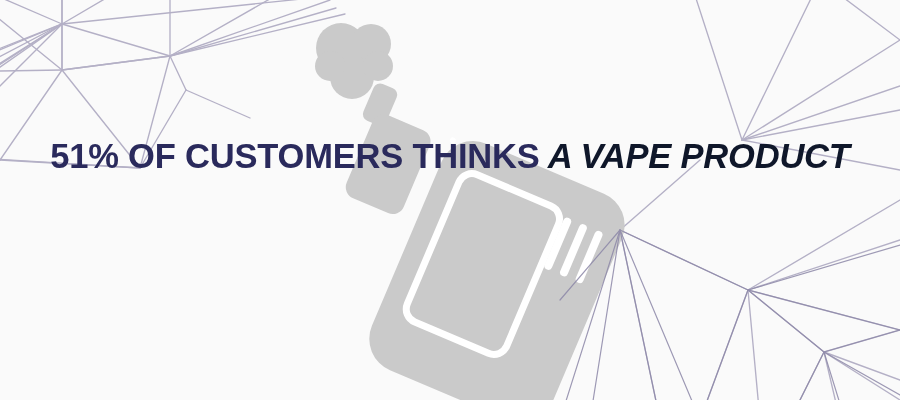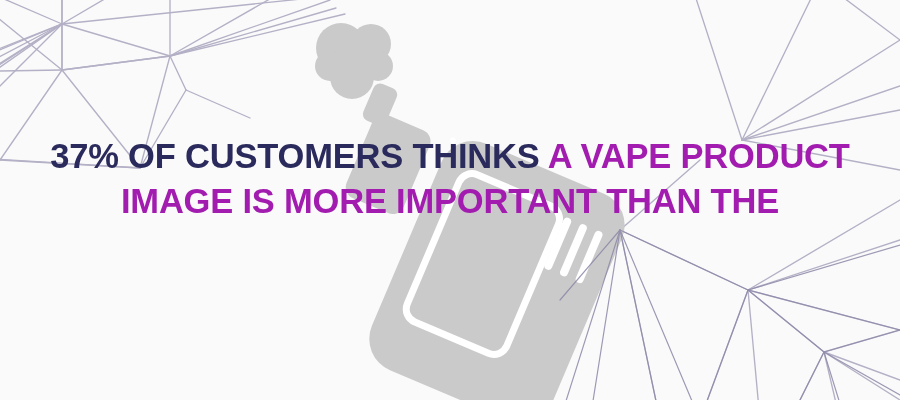--- a/index.html
+++ b/index.html
@@ -51,21 +51,21 @@
     font-size: 35px;
     line-height: 45px;
     letter-spacing: -0.2px;
     white-space: nowrap;
     text-align: center;
   }
   .hl-line.l1 { font-size: 34.5px; }
   .hl-line.l2 { font-size: 34.5px; }
   .hl-line.l3 { font-size: 34.5px; }
   .seg-navy   { color: #2a2a5c; }
-  .seg-black  { color: #a21caf; }
+  .seg-black  { color: #0f172a; font-style: italic; }
   .seg-purple { color: #6618e8; }
   .seg-dot    { color: #0b0b0b; }
 </style>
 </head>
 <body>
 
 <div id="banner">
 
   <svg class="layer" id="poly-layer" viewBox="0 0 900 400" aria-hidden="true">
     <g fill="none" stroke="#b4b0c6" stroke-width="1.35" stroke-linejoin="round" stroke-linecap="round">
@@ -198,20 +198,19 @@
       <path d="M 824 352 L 845 420"></path>
       <path d="M 824 352 L 900 330"></path>
       <path d="M 824 352 L 900 395"></path>
       <path d="M 748 290 L 900 245"></path>
       <path d="M 748 290 L 900 330"></path>
     </g>
   </svg>
 
   <div id="headline">
 
-    <div class="hl-line l1"><span class="seg-navy">37% OF CUSTOMERS THINKS</span><span class="seg-black"> A VAPE PRODUCT</span></div>
-
-    <div class="hl-line l2"><span class="seg-black">IMAGE IS MORE IMPORTANT THAN THE</span></div>
+    <div class="hl-line l1"><span class="seg-navy">51% OF CUSTOMERS THINKS</span><span class="seg-black"> A VAPE PRODUCT</span></div>
+
 
 
   </div>
 
 </div>
 
 </body></html>

